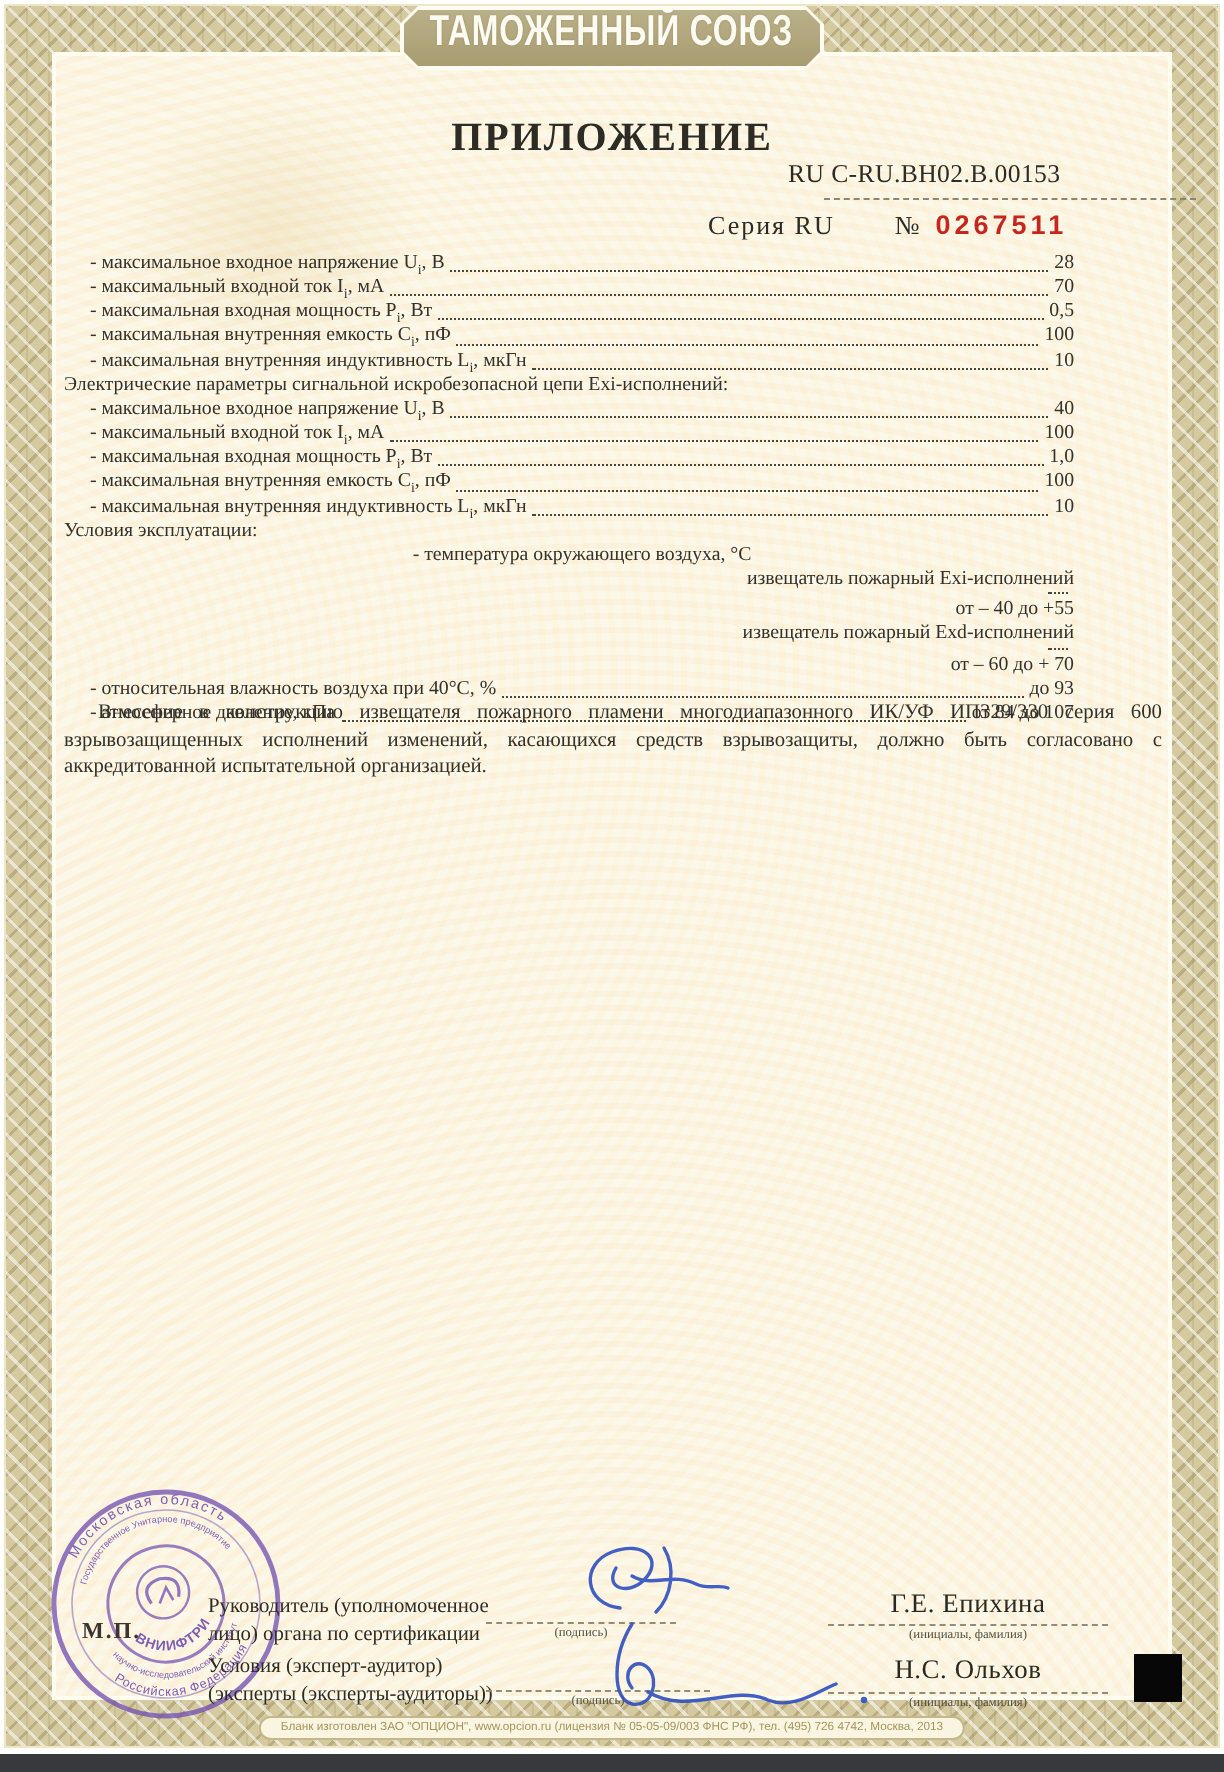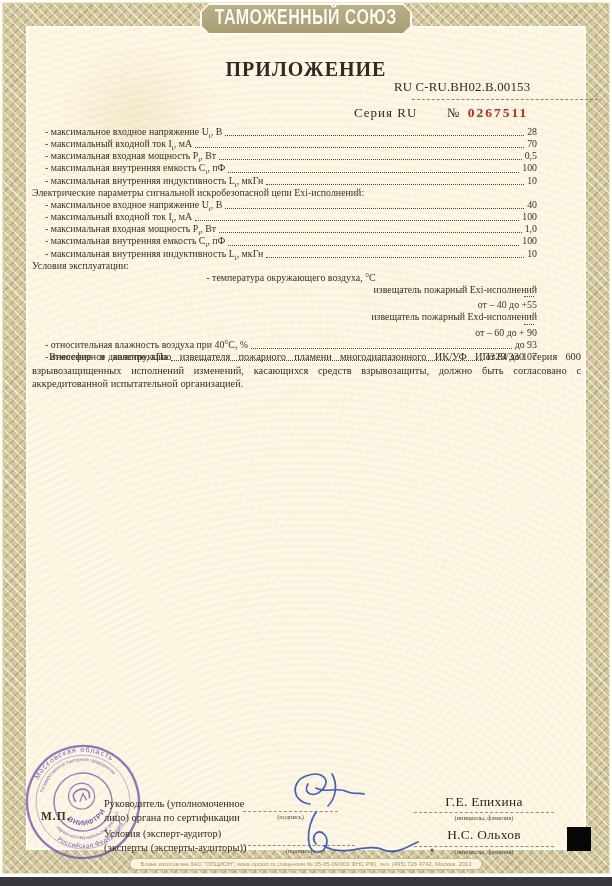--- a/index.html
+++ b/index.html
@@ -34,21 +34,21 @@
   
   .title{position:absolute;left:0;right:0;top:58px;text-align:center;font-weight:700;
     font-size:20px;letter-spacing:1px;}
   .subtitle{position:absolute;left:181px;top:88px;font-size:12.8px;letter-spacing:.2px;}
   .cert-number{position:absolute;left:394px;top:80px;font-size:12.8px;letter-spacing:.2px;}
   .cert-number-line{position:absolute;left:412px;top:86px;width:186px;height:13px;
     border-bottom:1px dashed #8d8672;}
   .series-row{position:absolute;left:354px;top:105px;font-size:13px;display:flex;align-items:baseline;}
   .series-label{letter-spacing:1px;}
   .no-sign{margin-left:30px;}
-  .serial-number{margin-left:8px;font-family:Liberation Serif, serif;
+  .serial-number{margin-left:8px;font-family:Liberation Sans, sans-serif;
     font-weight:700;font-size:13.5px;letter-spacing:2px;color:#c5271f;}
   
   .params{position:absolute;left:32px;top:126px;width:505px;font-size:9.9px;line-height:12.15px;color:#35312a;}
   .param-title{padding-left:0;}
   .param-row{display:flex;align-items:flex-end;justify-content:center;}
   .indent-1{padding-left:13px;}
   .indent-2{padding-left:28px;flex-direction:column;}
   .p-label{white-space:nowrap;}
   .p-label sub{font-size:7px;line-height:0;}
   .leader{flex:1;border-bottom:1.2px dotted #4b463b;margin:0 3px 2px 3px;min-width:10px;}
@@ -169,21 +169,21 @@
         <span class="p-label">- температура окружающего воздуха, °С</span>
       </div>
       <div class="param-row indent-2">
         <span class="p-label">извещатель пожарный Exi-исполнений</span>
         <span class="leader"></span>
         <span class="p-value">от – 40 до +55</span>
       </div>
       <div class="param-row indent-2">
         <span class="p-label">извещатель пожарный Exd-исполнений</span>
         <span class="leader"></span>
-        <span class="p-value">от – 60 до + 90</span>
+        <span class="p-value">от – 60 до + 70</span>
       </div>
       <div class="param-row indent-1">
         <span class="p-label">- относительная влажность воздуха при 40°С,  %</span>
         <span class="leader"></span>
         <span class="p-value">до 93</span>
       </div>
       <div class="param-row indent-1">
         <span class="p-label">- атмосферное давление, кПа</span>
         <span class="leader"></span>
         <span class="p-value">от 84 до 107</span>

